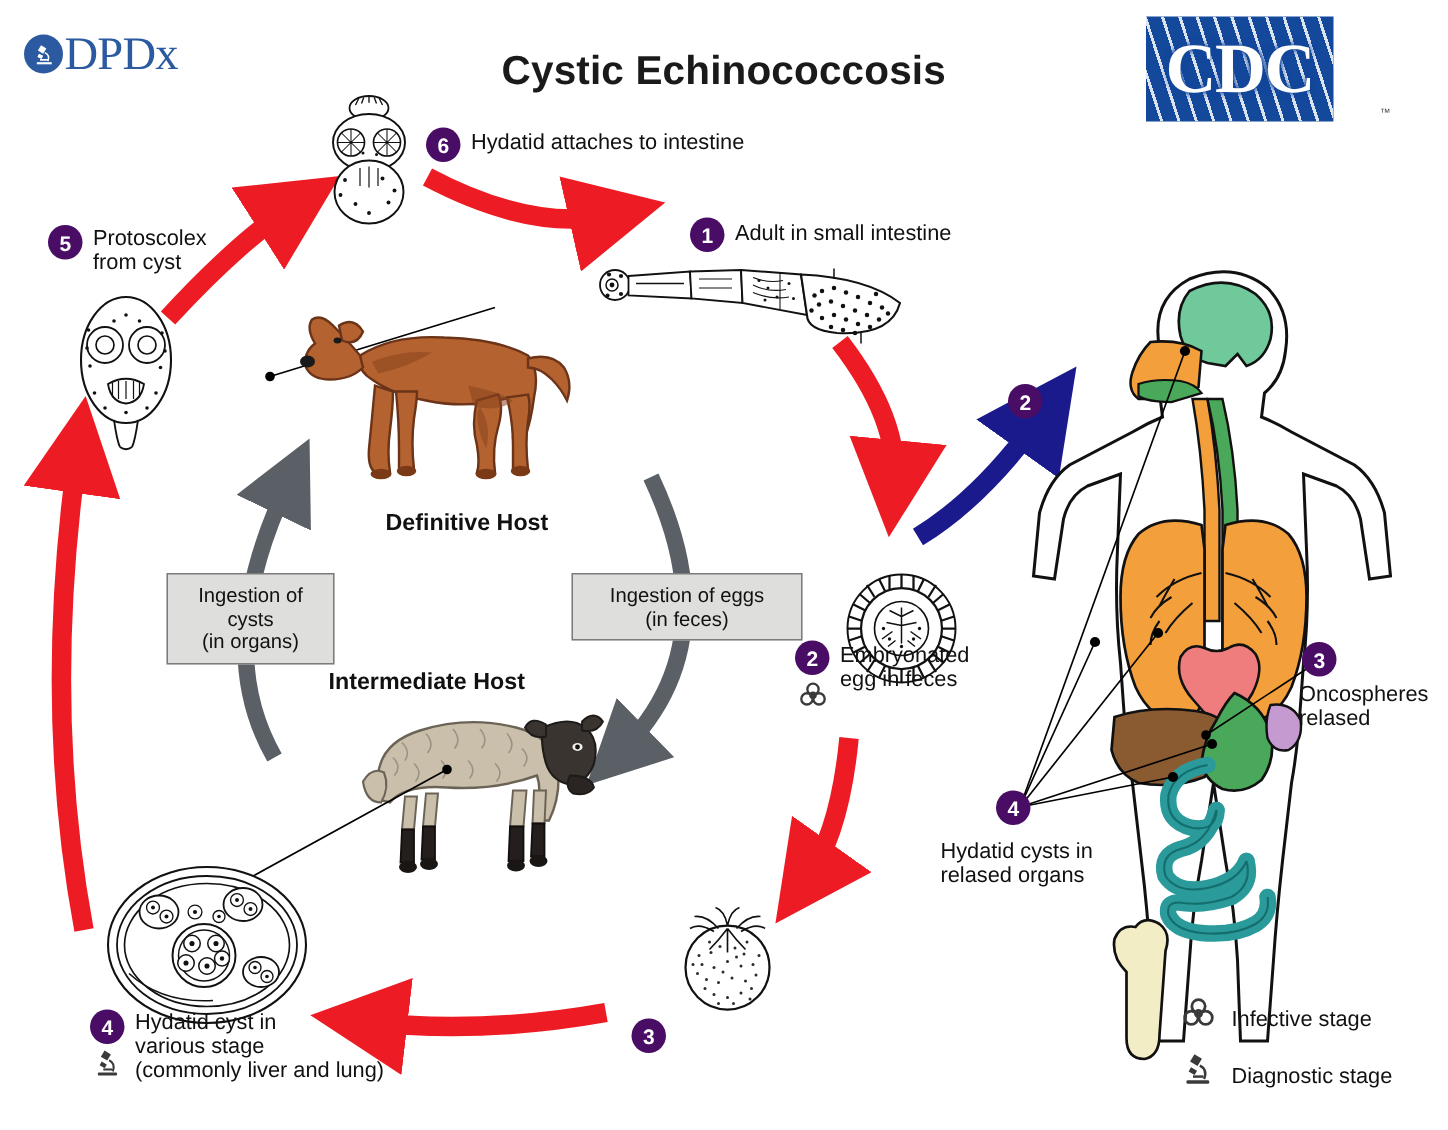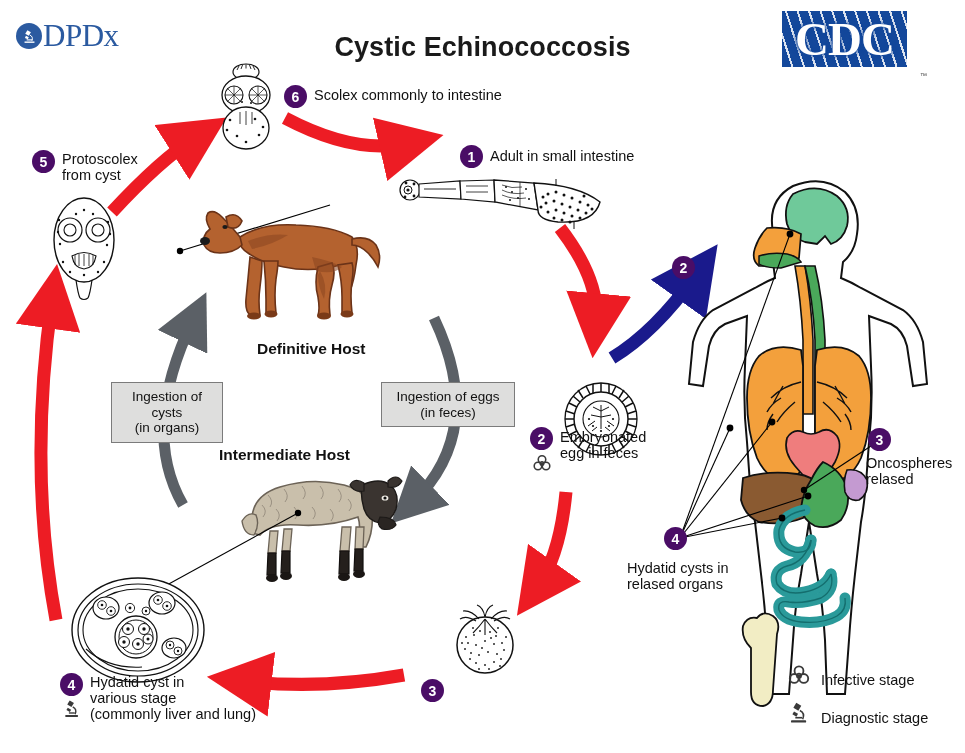--- a/index.html
+++ b/index.html
@@ -41,22 +41,22 @@
   #title-main {
     font-size: 27px; font-weight: bold; color: #1a1a1a;
     letter-spacing: 0.1px;
     margin-top: 24px;
   }
   #title-sub {
     font-size: 17px; color: #1a1a1a; margin-top: 3px;
   }
   #title-sub .sci { font-style: italic; }
   #cdc-logo {
-    left: 782px; top: 11px;
-    width: 125px; height: 56px;
+    left: 764px; top: 11px;
+    width: 125px; height: 70px;
     background: #14489b;
     overflow: hidden;
   }
   #cdc-logo .stripes {
     position: absolute; inset: 0;
     background: repeating-linear-gradient(
       72deg,
       rgba(255,255,255,0) 0px, rgba(255,255,255,0) 9px,
       rgba(255,255,255,0.85) 9px, rgba(255,255,255,0.85) 11px
     );
@@ -208,21 +208,21 @@
       <circle cx="33" cy="80" r="1.3"></circle>
         <circle cx="14" cy="68" r="1.3"></circle>
       <circle cx="50" cy="65" r="1.3"></circle>
         <circle cx="29" cy="40" r="1"></circle>
       <circle cx="38" cy="41" r="1"></circle>
     </g>
   </svg>
 
   <div class="abs step-row" style="left:284px; top:85px;">
     <div class="badge">6</div>
-    <div class="caption" style="padding-top:2px;">Scolex commonly to intestine</div>
+    <div class="caption" style="padding-top:2px;">Hydatid attaches to intestine</div>
   </div>
 
   <div class="abs step-row" style="left:32px; top:150px;">
     <div class="badge">5</div>
     <div class="caption" style="padding-top:1px;">Protoscolex
 from cyst</div>
   </div>
 
   <svg class="abs" style="left:46px; top:192px;" width="76" height="108" viewBox="0 0 76 108">
     <ellipse cx="38" cy="48" rx="30" ry="42" fill="#fff" stroke="#111" stroke-width="1.4"></ellipse>
@@ -411,21 +411,21 @@
     </g>
   </svg>
 
   <svg class="abs" style="left:150px; top:505px;" width="160" height="100" viewBox="0 0 160 100">
     <path class="lead" d="M148,8 L6,86"></path>
     <circle class="dot" cx="148" cy="8" r="3.2"></circle>
   </svg>
 
   <div class="abs infobox" style="left:111px; top:382px; width:112px;">Ingestion of cysts
 (in organs)</div>
-  <div class="abs infobox" style="left:381px; top:382px; width:134px;">Ingestion of eggs
+  <div class="abs infobox" style="left:381px; top:382px; width:154px;">Ingestion of eggs
 (in feces)</div>
 
   <svg class="abs" style="left:563px; top:381px;" width="76" height="76" viewBox="0 0 76 76">
     <circle cx="38" cy="38" r="36" fill="#fff" stroke="#111" stroke-width="1.3"></circle>
     <circle cx="38" cy="38" r="27" fill="#fff" stroke="#111" stroke-width="1.5"></circle>
     <g stroke="#111" stroke-width="1.5">
       <path d="M38,2 v9 M53,5 l-4,8 M66,15 l-7,6 M73,30 l-9,3 M73,46 l-9,-3
                M66,61 l-7,-6 M53,71 l-4,-8 M38,74 v-9 M23,71 l4,-8 M10,61 l7,-6
                M3,46 l9,-3 M3,30 l9,3 M10,15 l7,6 M23,5 l4,8
                M46,3 v9 M61,9 l-5,8 M70,22 l-8,4 M74,38 h-9 M70,54 l-8,-4

